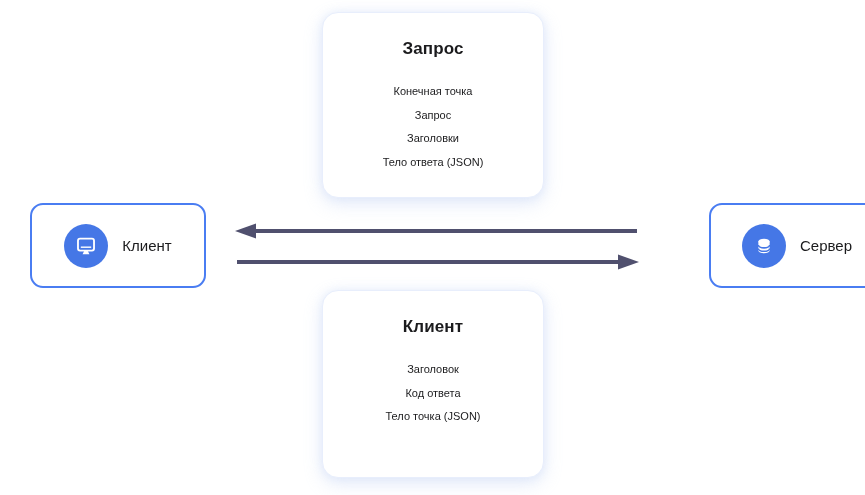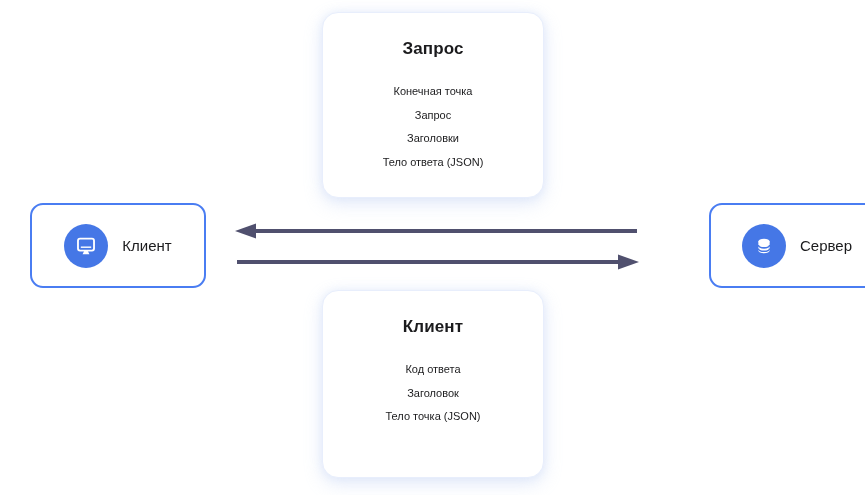--- a/index.html
+++ b/index.html
@@ -104,22 +104,22 @@
       <div class="card-item">Конечная точка</div>
       <div class="card-item">Запрос</div>
       <div class="card-item">Заголовки</div>
       <div class="card-item">Тело ответа (JSON)</div>
     </div>
   </div>
 
   <div class="card card-response">
     <div class="card-title">Клиент</div>
     <div class="card-items">
+      <div class="card-item">Заголовок</div>
       <div class="card-item">Код ответа</div>
-      <div class="card-item">Заголовок</div>
       <div class="card-item">Тело точка (JSON)</div>
     </div>
   </div>
 
   <svg class="arrows" viewBox="0 0 865 495" xmlns="http://www.w3.org/2000/svg">
 
     <g>
       <line x1="637" y1="231" x2="254" y2="231" stroke="var(--arrow)" stroke-width="4"></line>
       <polygon points="235,231 256,223.5 256,238.5" fill="var(--arrow)"></polygon>
     </g>

